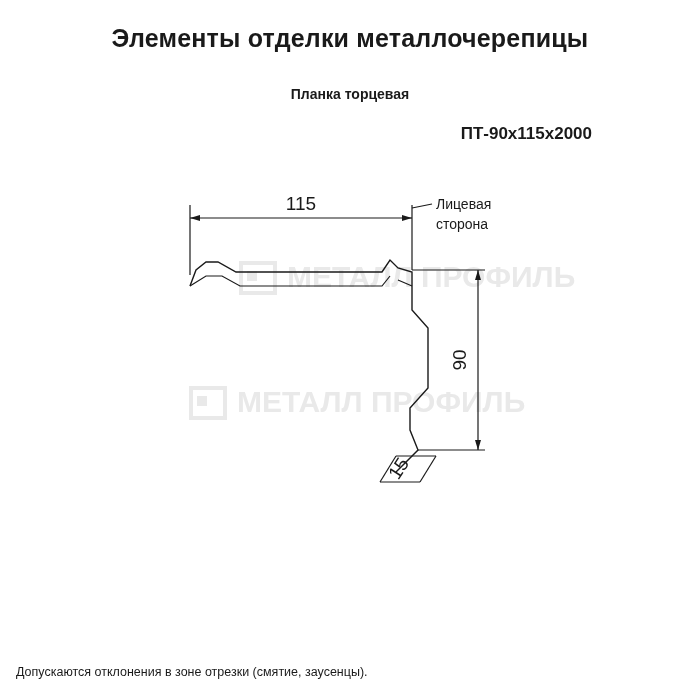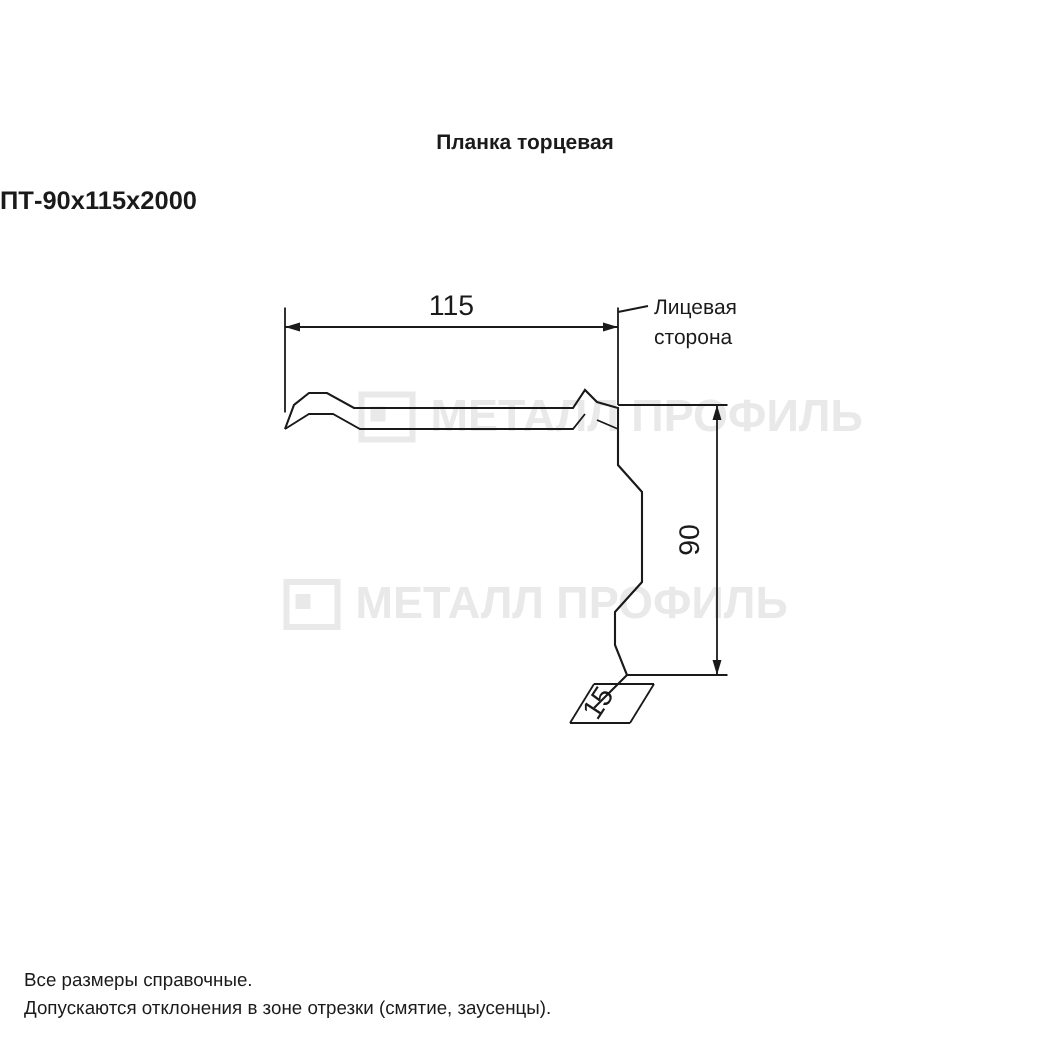--- a/index.html
+++ b/index.html
@@ -38,21 +38,21 @@
     width: 700px;
     text-align: center;
     font-size: 14px;
     font-weight: bold;
   }
   .code {
     position: absolute;
     left: 0;
     top: 124px;
     width: 592px;
-    text-align: left;
+    text-align: right;
     font-size: 17px;
     font-weight: bold;
   }
   .drawing {
     position: absolute;
     left: 0;
     top: 160px;
     width: 660px;
     height: 400px;
   }
@@ -85,20 +85,21 @@
     font-family: "Liberation Sans", sans-serif;
     font-size: 14px;
     fill: #1a1a1a;
   }
 </style>
 </head>
 <body>
 
 <div class="page">
 
+  <div class="title">Элементы отделки металлочерепицы</div>
   <div class="subtitle">Планка торцевая</div>
   <div class="code">ПТ-90х115х2000</div>
 
   <div class="watermark">
     <svg width="700" height="400" viewBox="0 0 700 400">
       <g fill="#e9e9e9" font-family="Liberation Sans, sans-serif" font-size="30" font-weight="bold">
         <g transform="translate(215,125)">
           <rect x="0" y="-22" width="34" height="30" fill="none" stroke="#e9e9e9" stroke-width="4"></rect>
           <rect x="6" y="-14" width="10" height="10" fill="#e9e9e9"></rect>
           <text x="46" y="2">МЕТАЛЛ ПРОФИЛЬ</text>
@@ -148,17 +149,16 @@
       <text class="dimtext" x="466" y="200" text-anchor="middle" transform="rotate(-90 466 200)">90</text>
 
       <text class="dimtext" x="404" y="312" text-anchor="middle" transform="rotate(-57 404 312)">15</text>
 
       <text class="facetext" x="436" y="49">Лицевая</text>
       <text class="facetext" x="436" y="69">сторона</text>
     </svg>
   </div>
 
   <div class="footer">
-    <div>Все размеры справочные.</div>
     <div>Допускаются отклонения в зоне отрезки (смятие, заусенцы).</div>
   </div>
 
 </div>
 
 </body></html>

